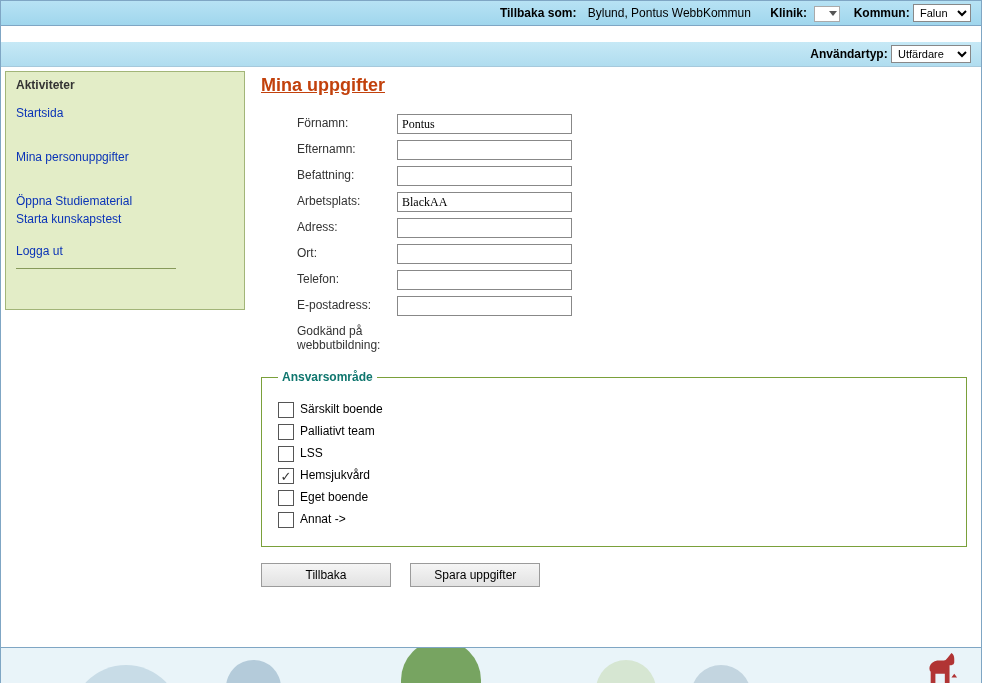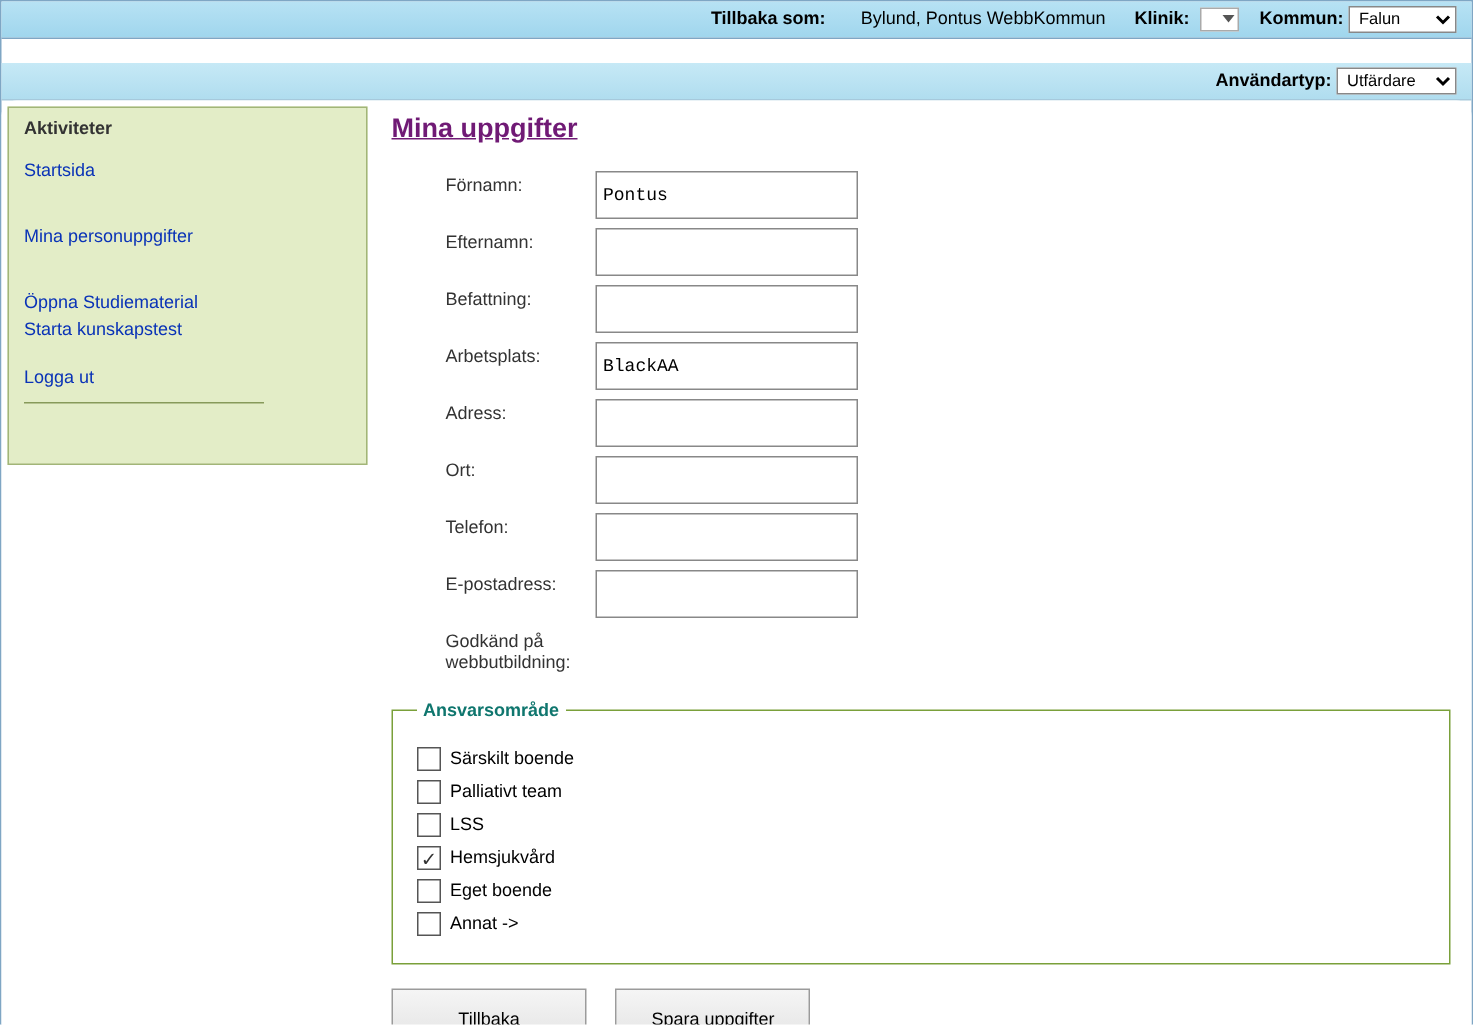--- a/index.html
+++ b/index.html
@@ -1,41 +1,41 @@
 <!DOCTYPE html>
 <html><head>
   <meta charset="utf-8">
   <style>
     * { box-sizing: border-box; margin: 0; padding: 0; }
     body { font-family: Verdana, Arial, sans-serif; font-size: 12px; background: #fff; width: 982px; height: 683px; overflow: hidden; }
     .outer { border: 1px solid #7fa6c4; width: 982px; }
     .topbar { background: linear-gradient(#b7e2f4, #a0d6ed); border-bottom: 1px solid #7fa6c4; padding: 3px 10px 3px 0; text-align: right; }
     .topbar2 { background: linear-gradient(#c6e9f6, #b0ddef); border-bottom: 1px solid #a6c9dc; padding: 3px 10px 3px 0; text-align: right; margin-top: 16px; }
     .topbar .label, .topbar2 .label { font-weight: bold; margin-left: 10px; }
-    .topbar .value, .topbar2 .value { margin-left: 20px; margin-right: 6px; }
+    .topbar .value, .topbar2 .value { margin-left: 8px; margin-right: 6px; }
     select.header-select { font-family: Verdana, Arial, sans-serif; font-size: 11px; border: 1px solid #888; padding: 1px 2px; background: #fff; height: 18px; }
     .content-wrap { display: flex; background: #fff; border-radius: 10px; }
     .sidebar { width: 248px; min-height: 580px; padding: 0; }
     .sidebar-box { background: #e3edc7; border: 1px solid #a2b578; margin: 4px; padding: 6px 10px 10px 10px; }
     .sidebar-title { font-weight: bold; color: #333; margin-bottom: 14px; }
     .sidebar-link { color: #0a33b7; text-decoration: none; display: block; margin-bottom: 4px; cursor: pointer; }
     .sidebar-gap { height: 26px; }
     .sidebar-sep { border: none; border-top: 1px solid #879a5a; margin: 10px 0 0 0; width: 160px; }
     .main { flex: 1; padding: 8px 14px 10px 12px; }
-    .page-title { font-weight: bold; text-decoration: underline; font-size: 18px; color: #701a75; margin-bottom: 18px; }
+    .page-title { font-weight: bold; text-decoration: underline; font-size: 18px; color: #c2410c; margin-bottom: 18px; }
     .form-row { display: flex; align-items: flex-start; margin-bottom: 6px; margin-left: 36px; }
     .form-label { width: 100px; padding-top: 2px; color: #333; }
-    .form-input { width: 175px; border: 1px solid #888; height: 32px; padding: 1px 4px; font-family: Liberation Mono, monospace; font-size: 12px; }
+    .form-input { width: 175px; border: 1px solid #888; height: 20px; padding: 1px 4px; font-family: Liberation Serif, serif; font-size: 12px; }
     fieldset.area { border: 1px solid #7aa03a; margin-top: 18px; padding: 12px 16px 12px 16px; }
     fieldset.area legend { padding: 0 4px; font-weight: bold; color: #0f766e; }
     .cb-row { display: flex; align-items: flex-start; margin: 6px 0; }
     .cb { width: 16px; height: 16px; border: 1px solid #555; margin-right: 6px; display: inline-flex; align-items: center; justify-content: center; background: #fff; }
     .cb.checked::after { content: "✓"; font-size: 13px; line-height: 1; color: #333; }
     .button-row { margin-top: 16px; }
-    .btn { width: 130px; height: 40px; border: 1px solid #9b9b9b; background: linear-gradient(#f5f5f5, #e2e2e2); font-family: Verdana, Arial, sans-serif; font-size: 12px; cursor: pointer; margin-right: 16px; }
+    .btn { width: 130px; height: 24px; border: 1px solid #9b9b9b; background: linear-gradient(#f5f5f5, #e2e2e2); font-family: Verdana, Arial, sans-serif; font-size: 12px; cursor: pointer; margin-right: 16px; }
     .footer { height: 43px; background: #e9f4f9; border-top: 1px solid #7fa6c4; position: relative; overflow: hidden; }
     .klinik-box { border: 1px solid #aaa; background: #fff; display: inline-block; width: 26px; height: 16px; vertical-align: middle; margin-left: 4px; position: relative; }
     .klinik-box::after { content: ""; position: absolute; right: 2px; top: 4px; border-left: 4px solid transparent; border-right: 4px solid transparent; border-top: 5px solid #555; }
     
     .footer .green { position: absolute; bottom: -10px; left: 400px; width: 80px; height: 60px; background: #77a461; border-radius: 40px 40px 0 0; }
     .footer .green2 { position: absolute; bottom: -30px; left: 595px; width: 60px; height: 60px; background: #d6e6d2; border-radius: 30px 30px 0 0; }
     .footer .blue1 { position: absolute; bottom: -30px; left: 70px; width: 110px; height: 55px; background: #c8dce7; border-radius: 55px 55px 0 0; }
     .footer .blue2 { position: absolute; bottom: -35px; left: 225px; width: 55px; height: 65px; background: #b4cbda; border-radius: 30px 30px 0 0; }
     .footer .blue3 { position: absolute; bottom: -35px; left: 690px; width: 60px; height: 60px; background: #c3d5e0; border-radius: 30px 30px 0 0; }
     .footer .horse { position: absolute; bottom: 4px; right: 20px; width: 38px; height: 33px; }
@@ -45,21 +45,21 @@
 <body>
 
 <div class="outer">
 
   <div class="topbar">
     <span class="label">Tillbaka som:</span>
     <span class="value">Bylund, Pontus WebbKommun</span>
     <span class="label">Klinik:</span>
     <span class="klinik-box"></span>
     <span class="label">Kommun:</span>
-    <select class="header-select" style="width:72px">
+    <select class="header-select" style="width:58px">
       <option>Falun</option>
     </select>
   </div>
 
   <div class="topbar2">
     <span class="label">Användartyp:</span>
     <select class="header-select" style="width:80px">
       <option>Utfärdare</option>
     </select>
   </div>

